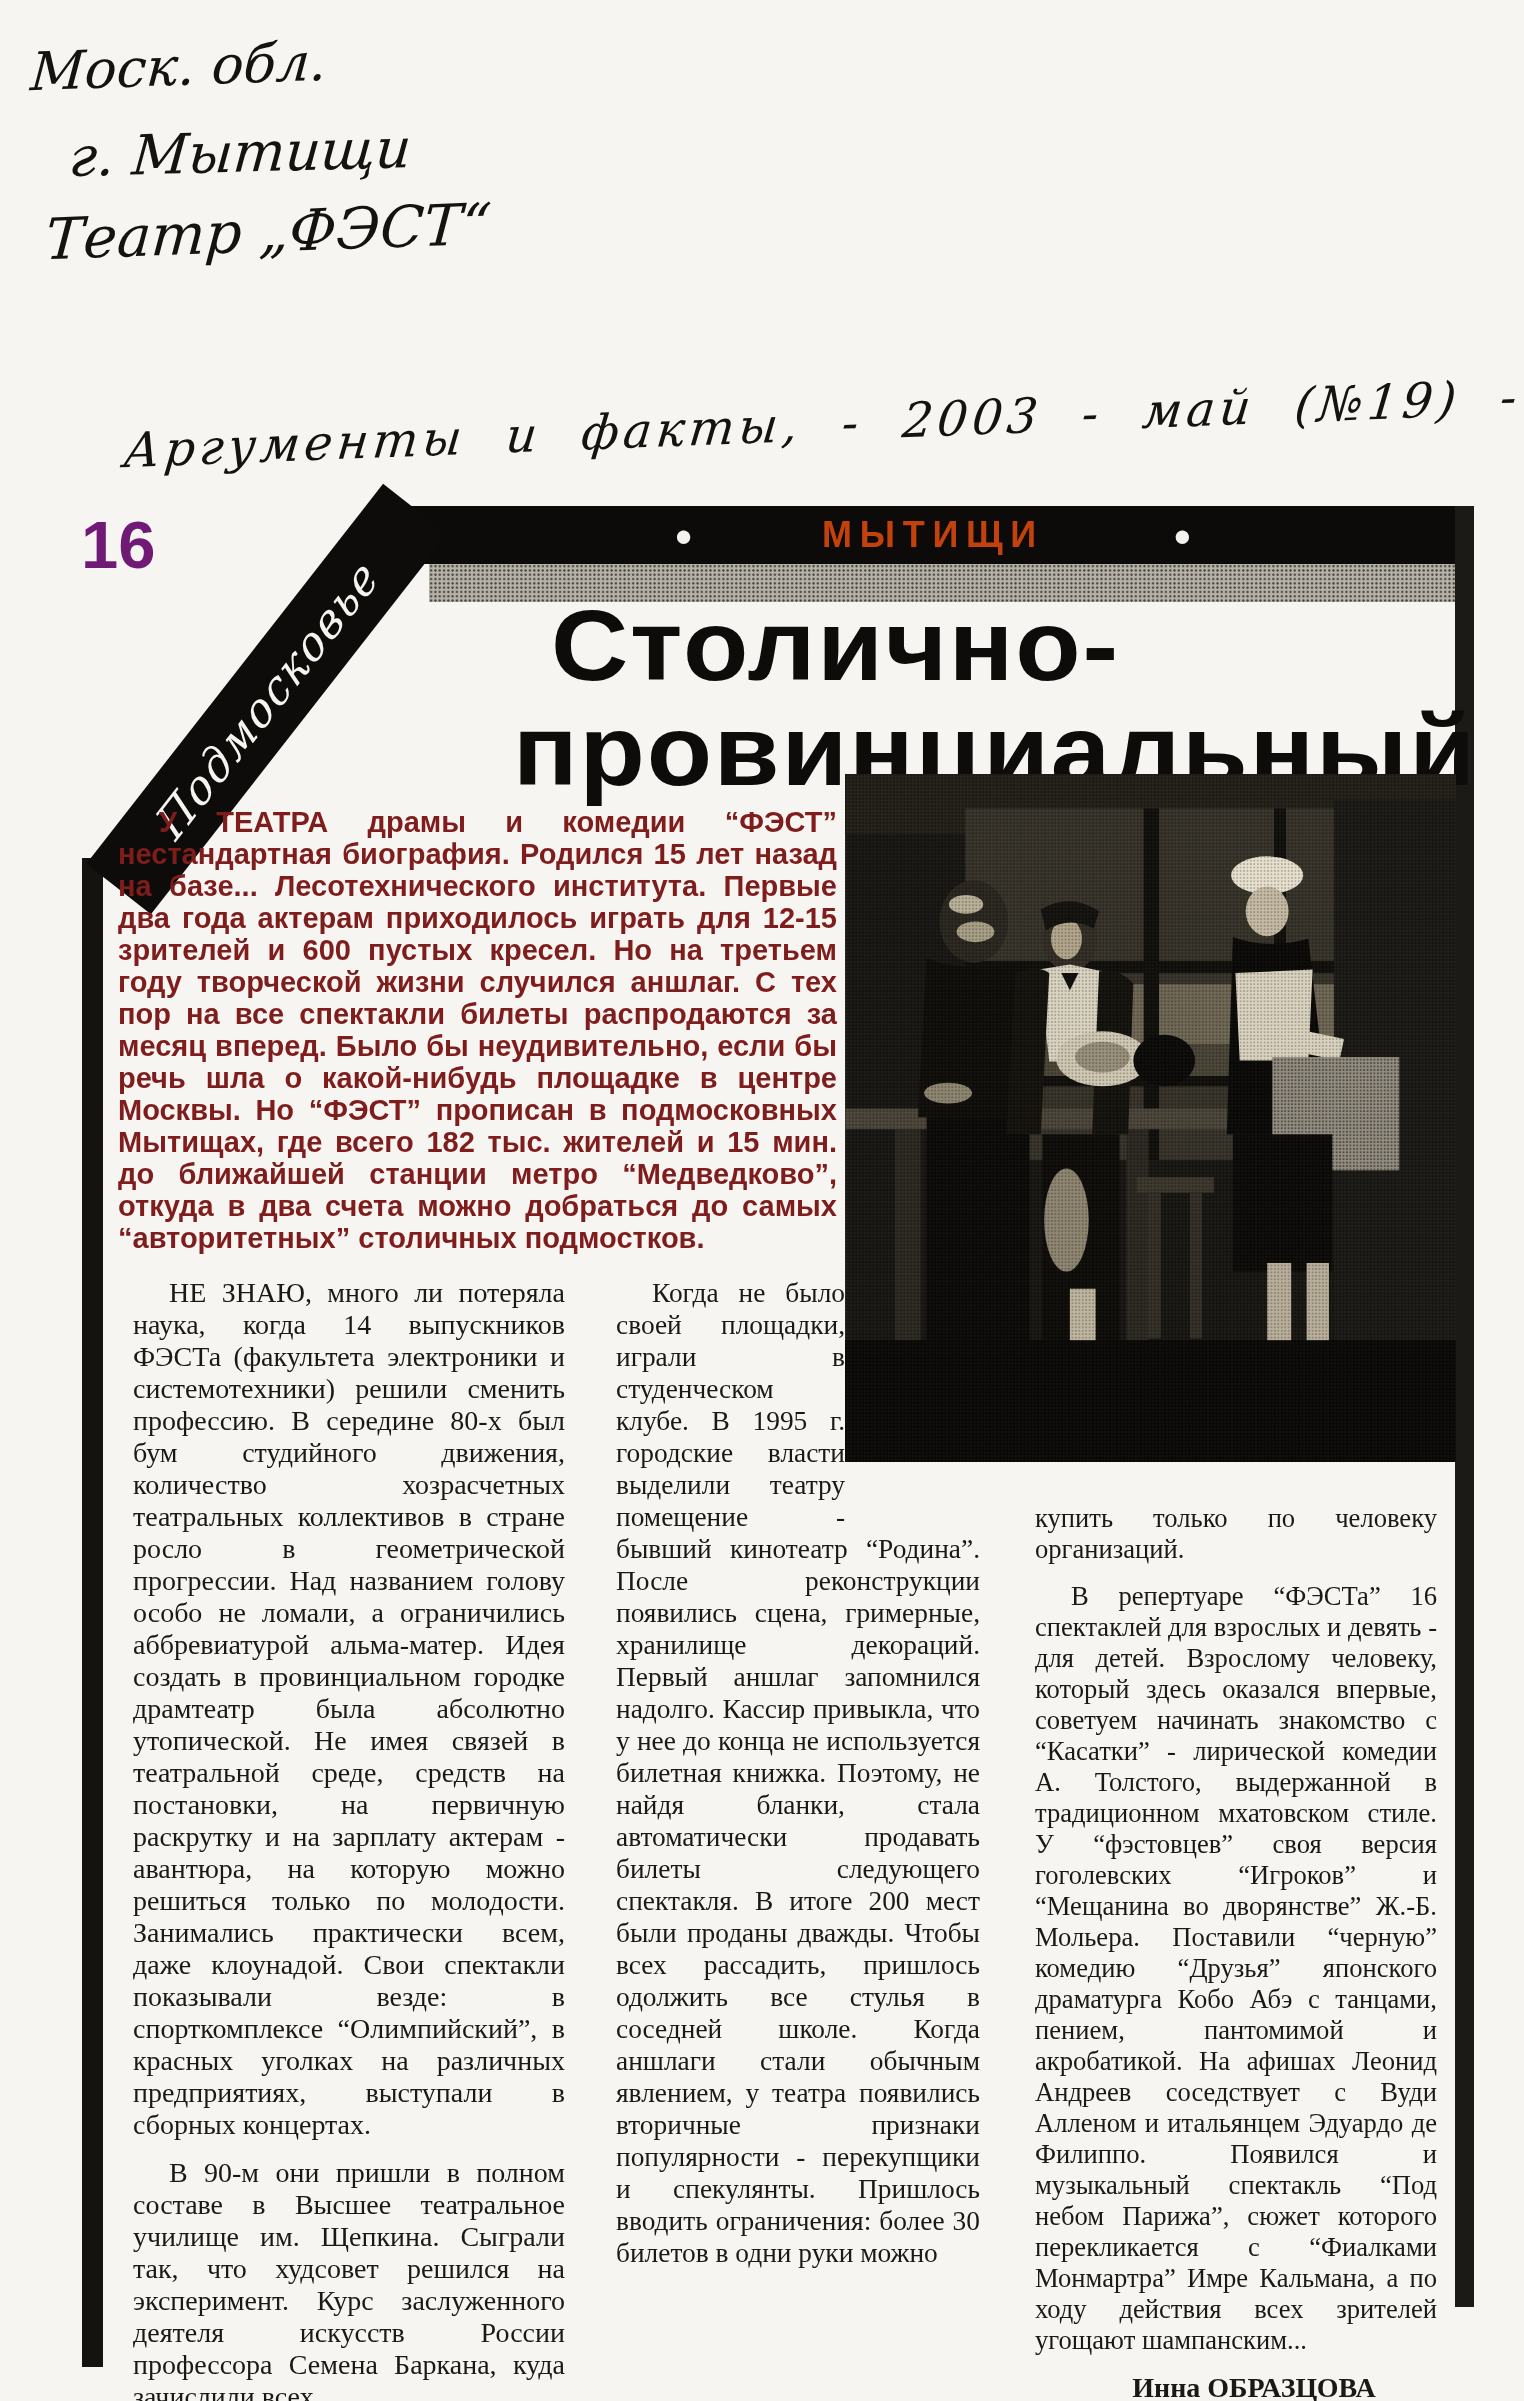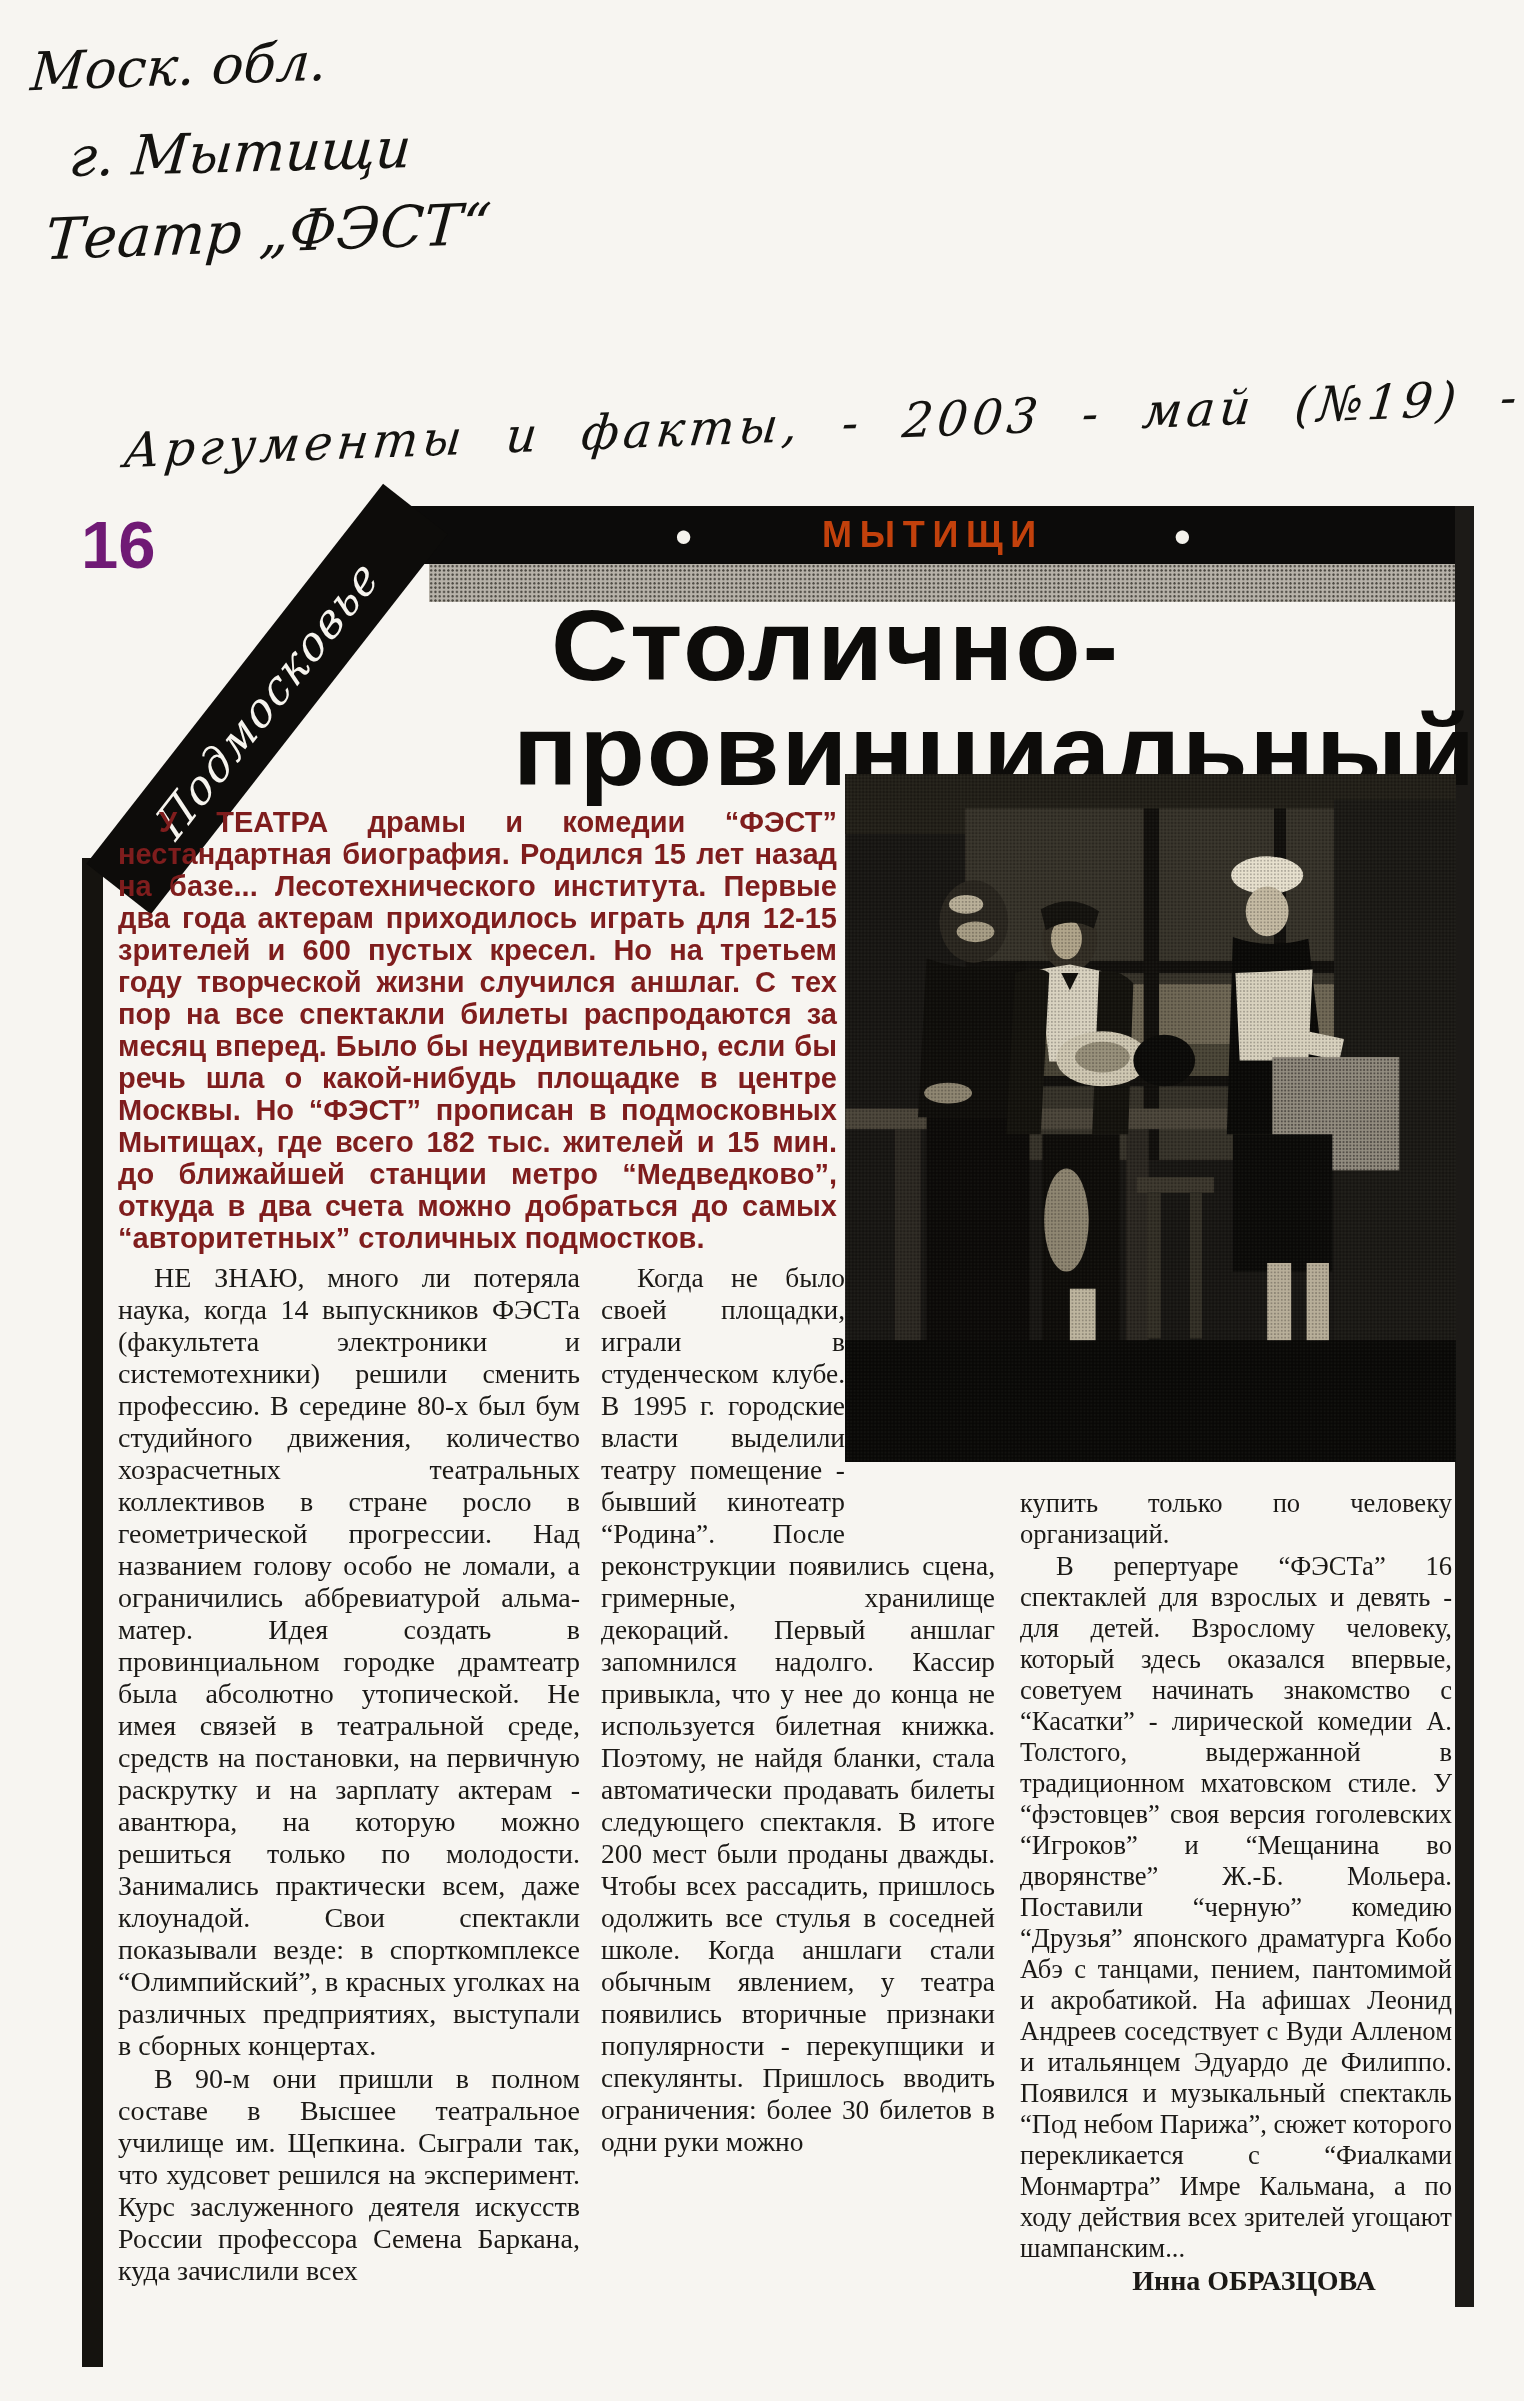--- a/index.html
+++ b/index.html
@@ -59,21 +59,21 @@
   
   .lead{
     position:absolute;left:118px;top:806px;width:719px;
     font-family:"Liberation Sans",sans-serif;font-weight:bold;
     font-size:29px;line-height:32px;text-align:justify;text-indent:41px;color:#7f1d1d;
   }
   
   .photo{position:absolute;left:845px;top:774px;width:611px;height:688px;}
   
   .col{position:absolute;text-align:justify;}
-  .col p{margin:1px;text-indent:36px;}
+  .col p{margin:16px;text-indent:36px;}
   .col p.no-indent{text-indent:0;}
   .col-1{left:117px;top:1261px;width:464px;font-size:28px;line-height:32px;}
   .col-2{left:600px;top:1261px;width:396px;font-size:27.4px;line-height:32px;}
   .col-3{left:1019px;top:1487px;width:434px;font-size:26.6px;line-height:31px;}
   .photo-spacer{float:right;width:151px;height:262px;}
   .byline{
     margin-top:10.3px;text-align:center;font-weight:bold;font-size:28px;text-indent:0;
   }
 </style>
 </head>

